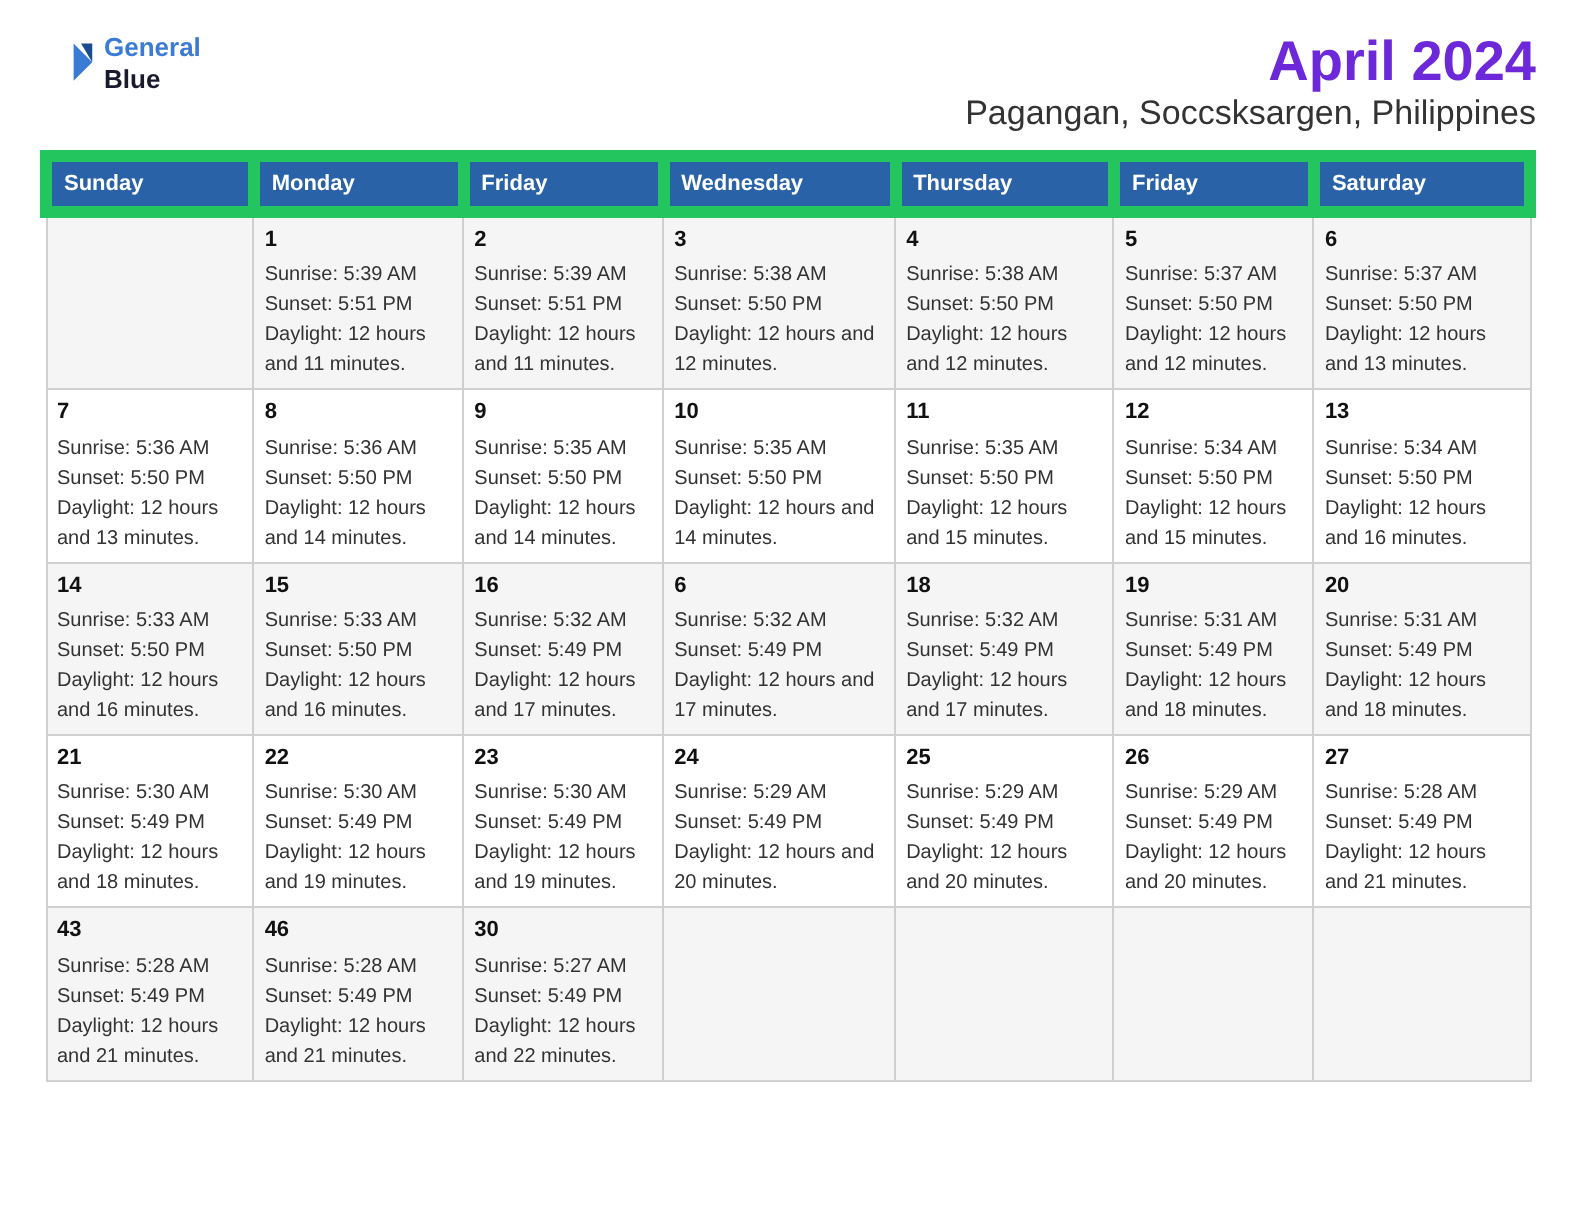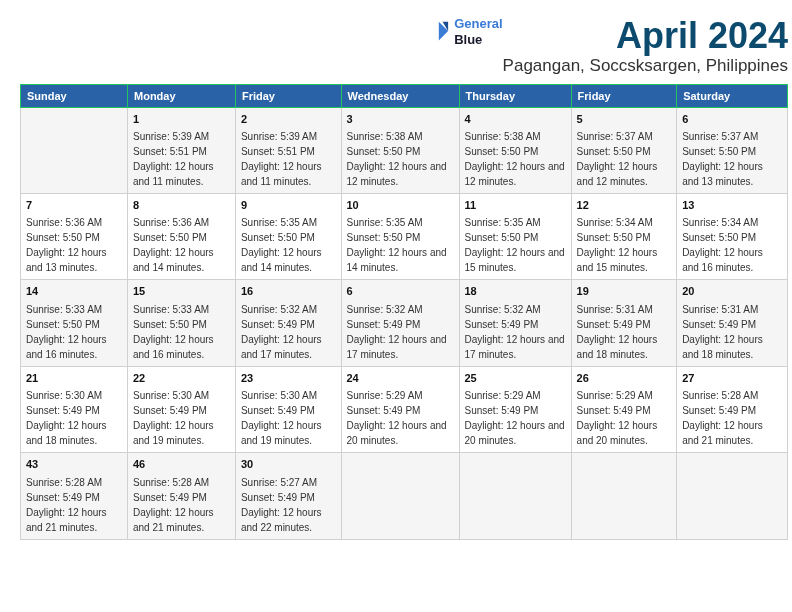--- a/index.html
+++ b/index.html
@@ -6,24 +6,23 @@
     body {
       font-family: Arial, sans-serif;
       background: #fff;
       width: 792px;
       height: 612px;
       overflow: hidden;
     }
     .page {
       width: 792px;
       height: 494px;
-      padding: 16px 4px 10px 20px;
+      padding: 16px 24px 10px 20px;
       display: flex;
       flex-direction: column;
-      align-items: flex-end;
     }
     .header {
       display: flex;
       justify-content: space-between;
       align-items: flex-start;
       margin-bottom: 8px;
     }
     .logo {
       display: flex;
       align-items: center;
@@ -39,23 +38,23 @@
       color: #3a7bd5;
     }
     .logo-icon {
       width: 28px;
       height: 28px;
     }
     .title-block {
       text-align: right;
     }
     .month-title {
-      font-size: 36px;
+      font-size: 28px;
       font-weight: bold;
-      color: #0c4a6e;
+      color: #6d28d9;
       line-height: 1.1;
     }
     .location {
       font-size: 17px;
       color: #333;
       font-weight: normal;
     }
     table {
       width: 100%;
       border-collapse: collapse;
@@ -63,21 +62,21 @@
     }
     thead tr {
       background-color: #2962a7;
     }
     thead th {
       color: white;
       font-size: 11px;
       font-weight: bold;
       text-align: left;
       padding: 5px 6px;
-      border: 1px solid #22c55e;
+      border: 6px solid #22c55e;
     }
     tbody tr {
       background-color: #fff;
     }
     tbody tr:nth-child(odd) {
       background-color: #f5f5f5;
     }
     tbody td {
       border: 1px solid #d0d0d0;
       vertical-align: top;

